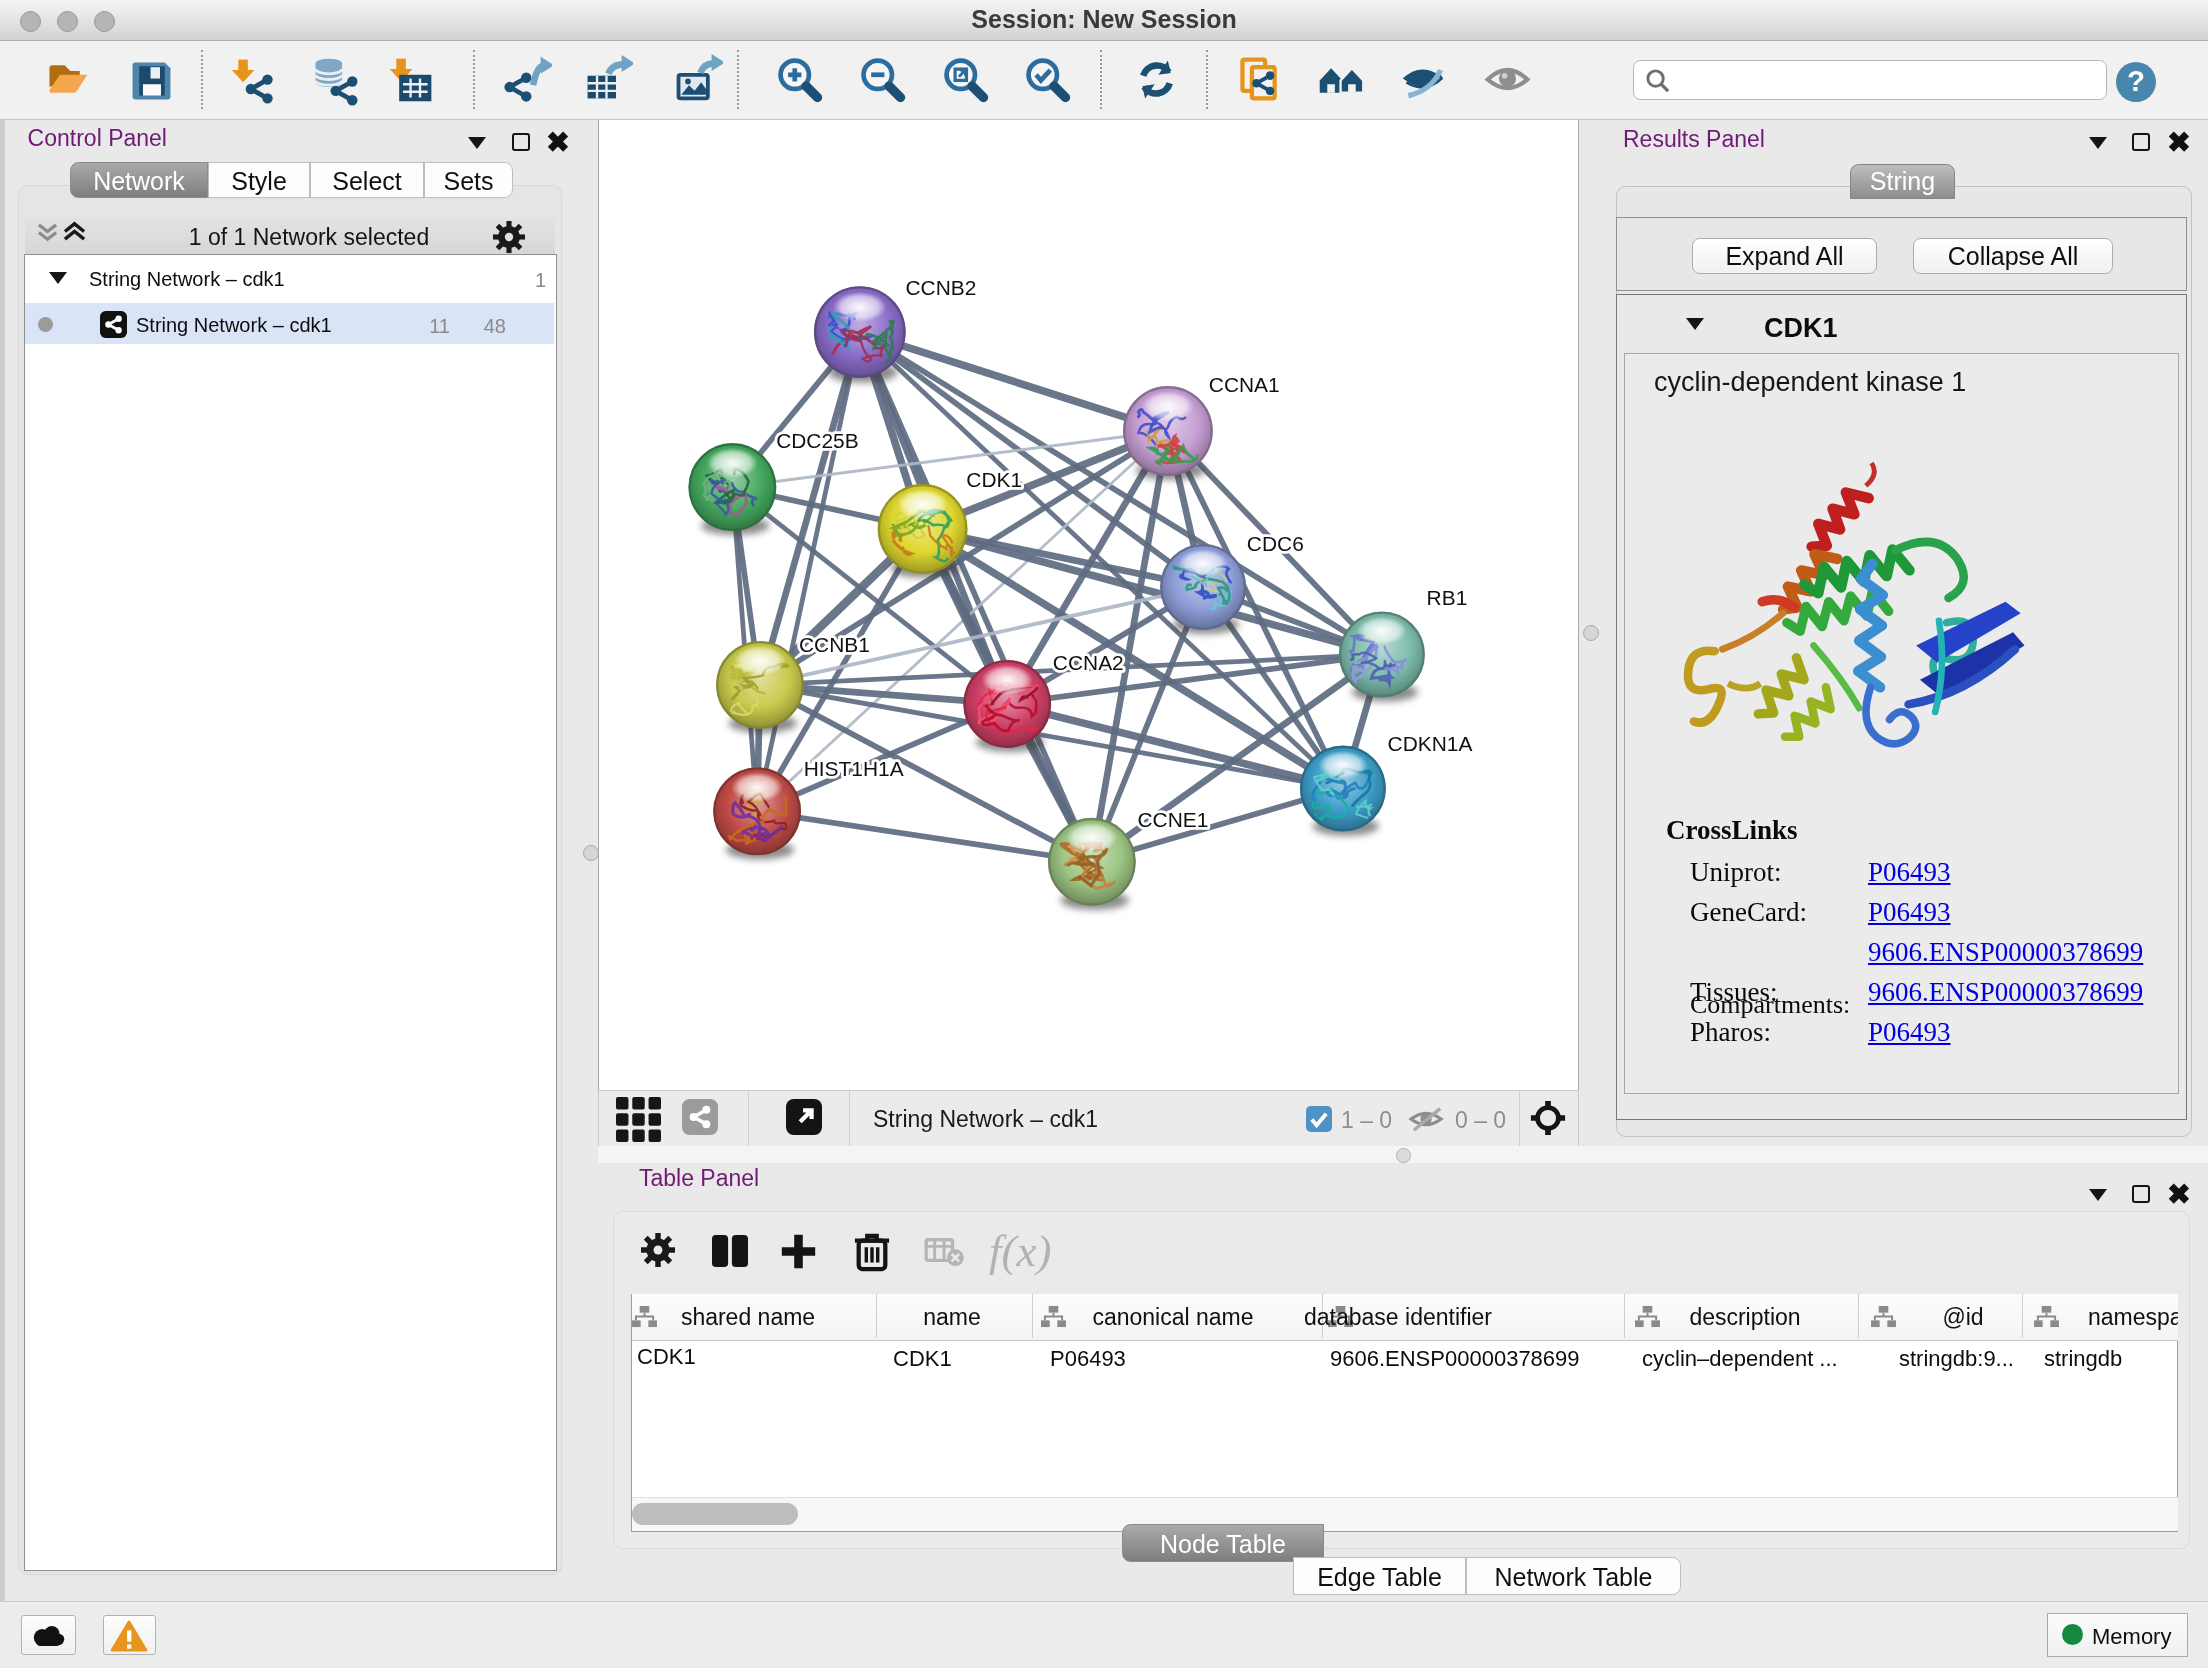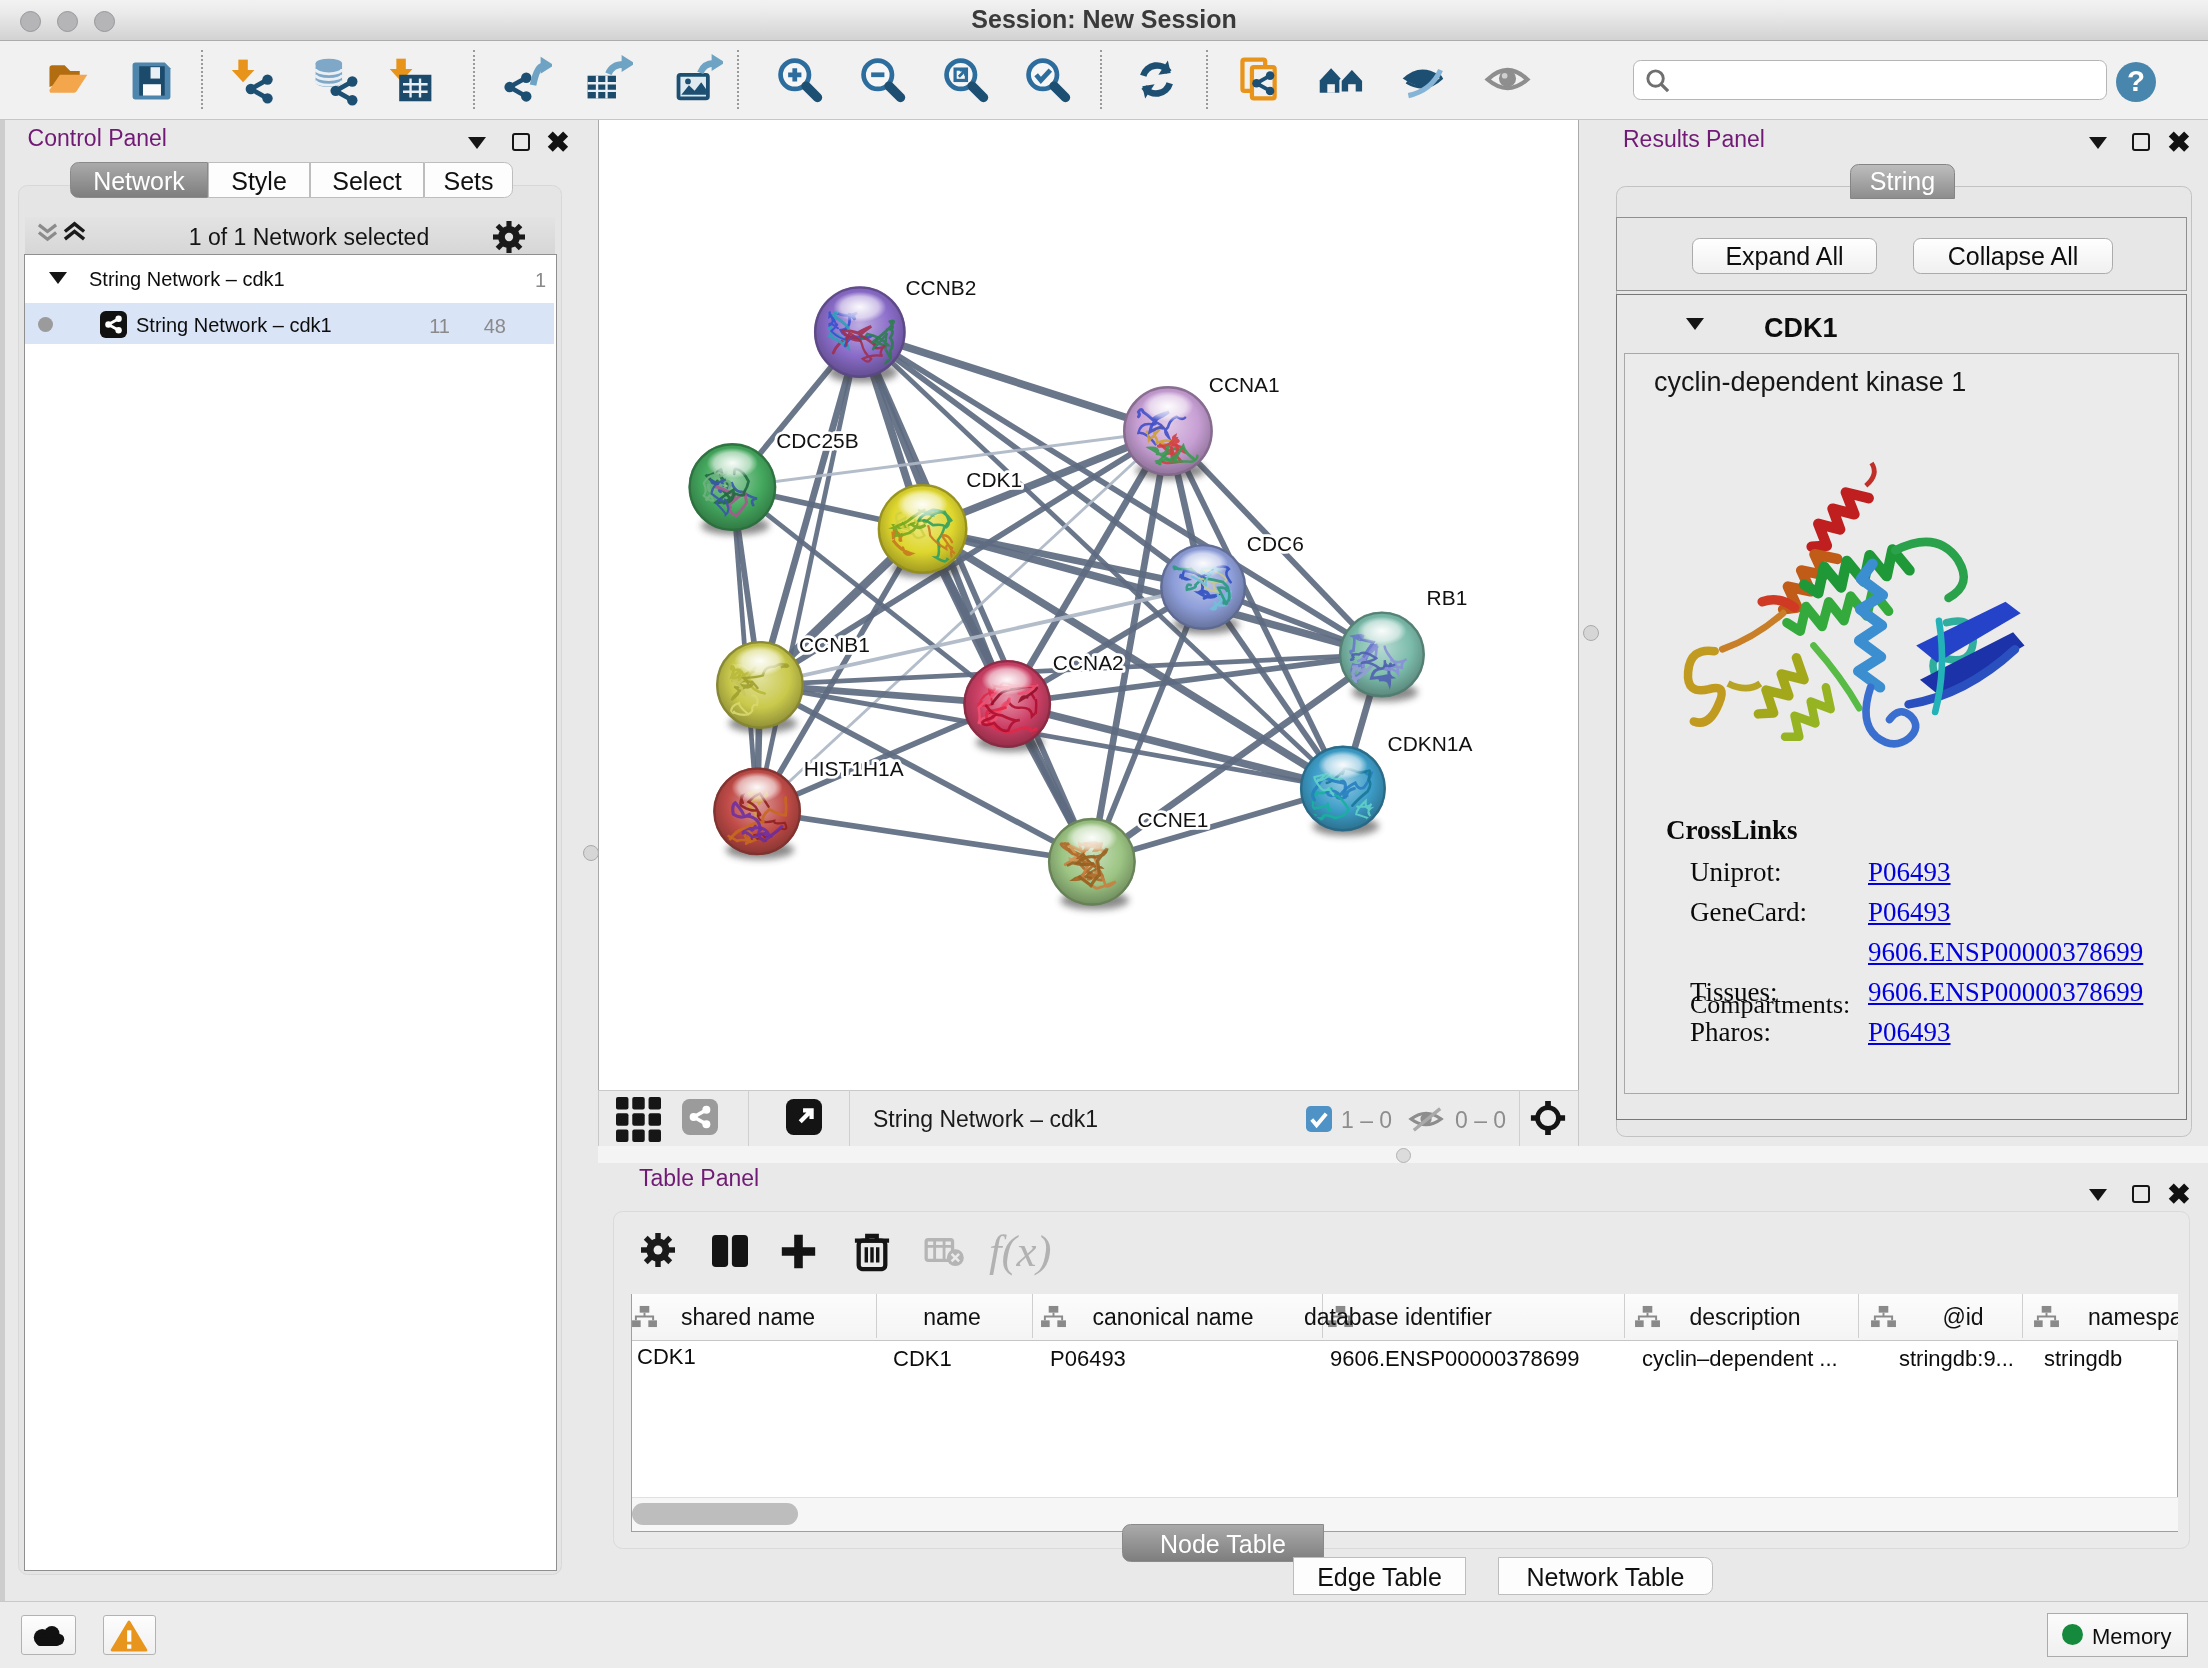--- a/index.html
+++ b/index.html
@@ -739,21 +739,21 @@
 <div class="abs" style="left:893px;top:1346px;font-size:22px;color:#0d0d0d">CDK1</div>
 <div class="abs" style="left:1050px;top:1346px;font-size:22px;color:#0d0d0d">P06493</div>
 <div class="abs" style="left:1330px;top:1346px;font-size:22px;color:#0d0d0d">9606.ENSP00000378699</div>
 <div class="abs" style="left:1642px;top:1346px;font-size:22px;color:#0d0d0d">cyclin–dependent ...</div>
 <div class="abs" style="left:1899px;top:1346px;font-size:22px;color:#0d0d0d">stringdb:9...</div>
 <div class="abs" style="left:2044px;top:1346px;font-size:22px;color:#0d0d0d">stringdb</div>
 <div class="abs" style="left:632px;top:1497px;width:1546px;height:33px;background:#f6f6f6;border-top:1px solid #e0e0e0"></div>
 <div class="abs" style="left:632px;top:1503px;width:166px;height:22px;border-radius:11.4px;background:#bdbdbd"></div>
 <div class="abs tbtn seltab" style="left:1122px;top:1508px;width:202px;height:38px;line-height:38px;border-radius:8.6px 0 0 8.6px;margin-top:16px;">Node Table</div>
 <div class="abs tbtn" style="left:1293px;top:1557px;width:173px;height:38px;line-height:38px;">Edge Table</div>
-<div class="abs tbtn" style="left:1466px;top:1557px;width:215px;height:38px;line-height:38px;border-radius:0 8.6px 8.6px 0;margin-left:32px;">Network Table</div>
+<div class="abs tbtn" style="left:1466px;top:1557px;width:215px;height:38px;line-height:38px;border-radius:0 8.6px 8.6px 0;">Network Table</div>
 <div class="abs" style="left:0;top:1601px;width:2208px;height:68px;background:#ececec;border-top:1px solid #c9c9c9;box-sizing:border-box"></div>
 <div class="abs" style="left:21px;top:1615px;width:55px;height:40px;background:linear-gradient(#fdfdfd,#f0f0f0);border:1.9px solid #b2b2b2;border-radius:2.9px;box-sizing:border-box"></div>
 <svg class="abs" style="left:28.5px;top:1623px" width="40" height="27" viewBox="0 0 42 28">
     <circle cx="14" cy="15" r="9" fill="#111"></circle>
     <circle cx="24" cy="11" r="8" fill="#111"></circle>
     <circle cx="31" cy="17" r="6" fill="#111"></circle>
     <rect x="8" y="15" width="25" height="9" rx="4" fill="#111"></rect>
   </svg>
 <div class="abs" style="left:103px;top:1615px;width:53px;height:40px;background:linear-gradient(#fdfdfd,#f0f0f0);border:1.9px solid #b2b2b2;border-radius:2.9px;box-sizing:border-box"></div>
 <svg class="abs" style="left:110px;top:1620px" width="38" height="32" viewBox="0 0 40 34">

